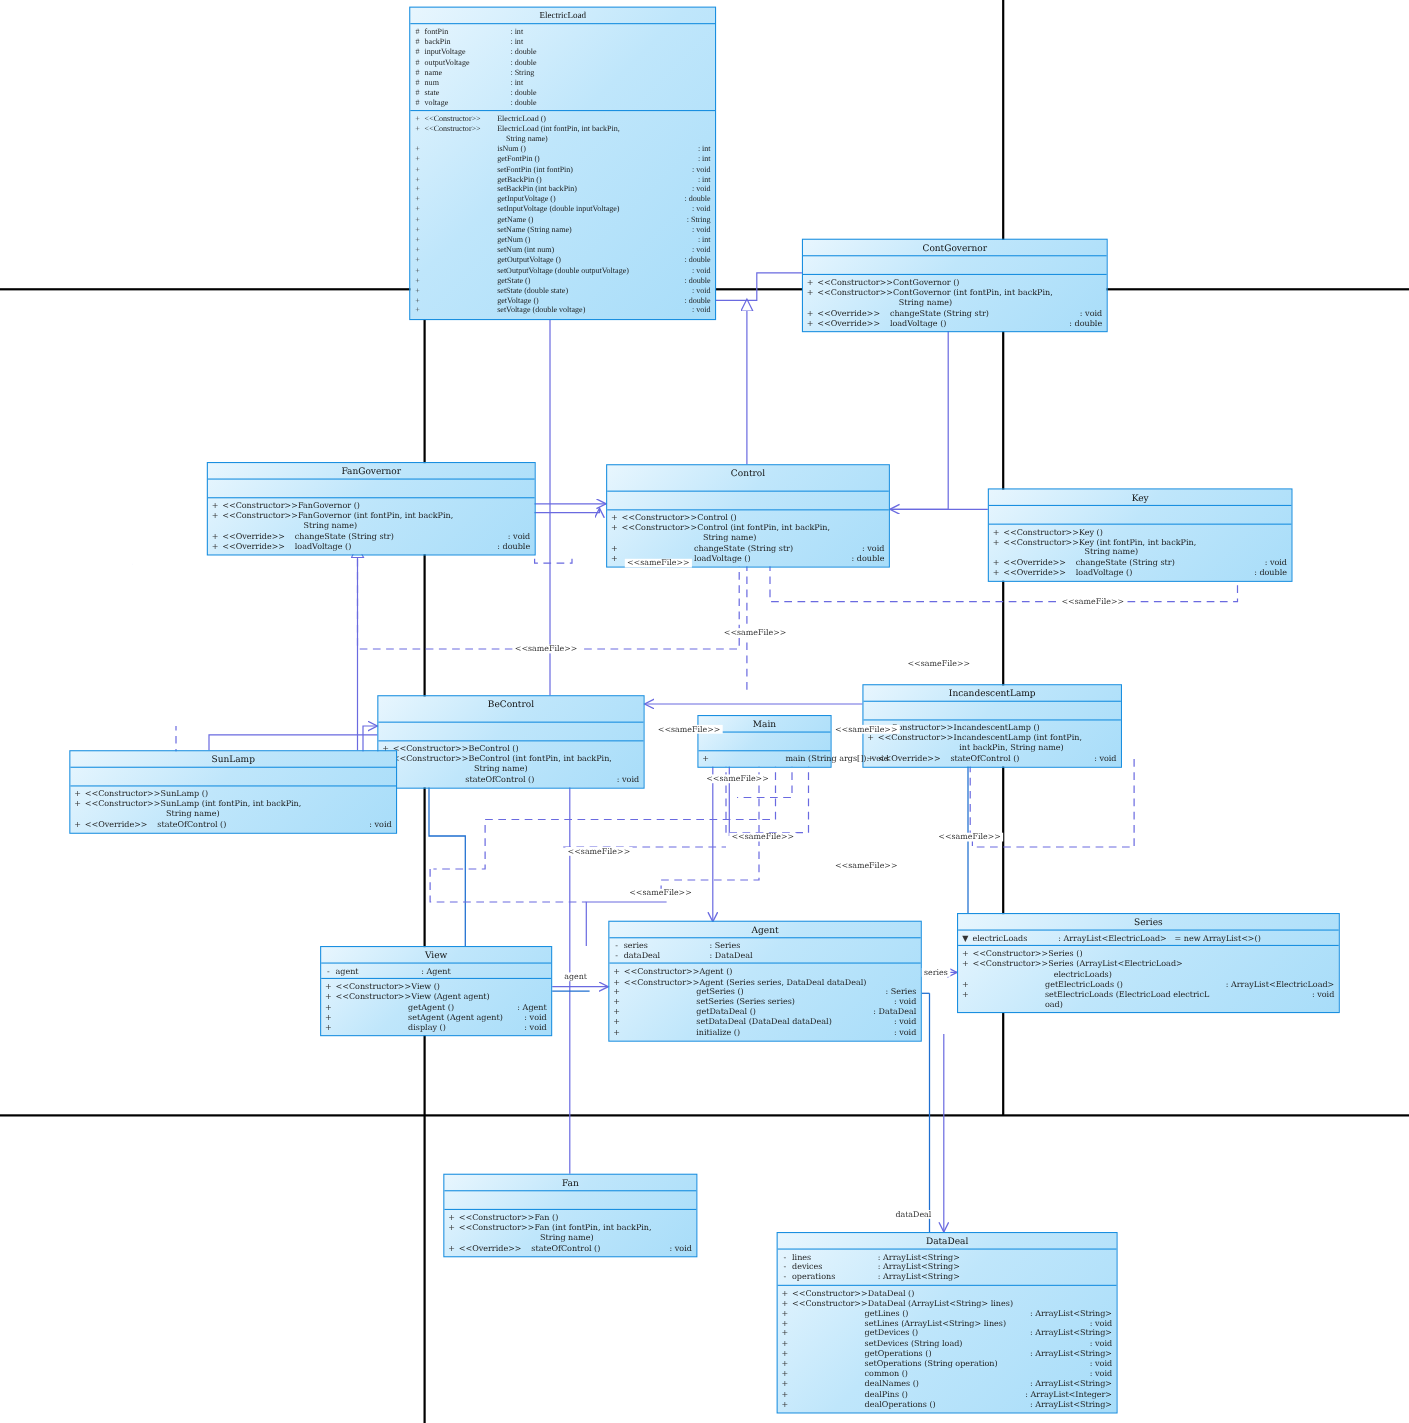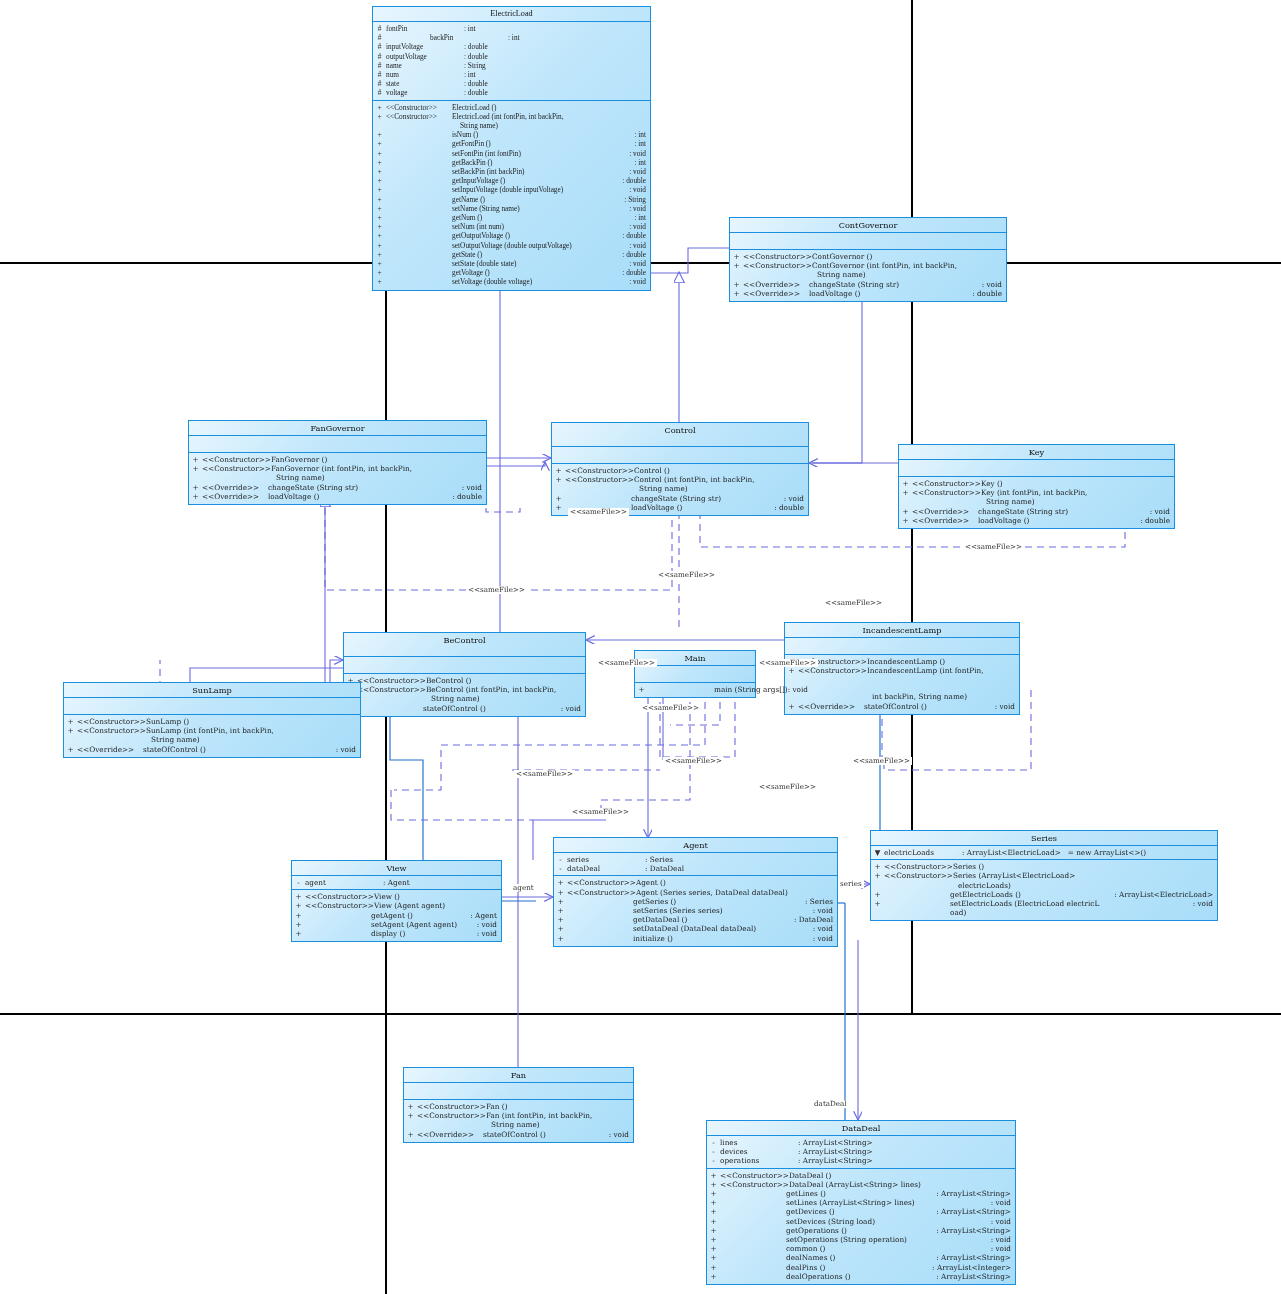--- a/index.html
+++ b/index.html
@@ -116,21 +116,21 @@
       <path d="M604,660 L634,660"></path>
       <path d="M761,662 L784,662"></path>
     </g>
   </svg>
 
   <div id="classes">
       <div class="cls" style="left: 372px; top: 6px; width: 279px; font-family: Liberation Serif, serif;">
         <div class="title">ElectricLoad</div>
         <div class="attrs">
           <div class="row"><span class="vis">#</span><span class="nm" style="flex: 0 0 78px;">fontPin</span><span class="ty">: int</span></div>
-          <div class="row"><span class="vis">#</span><span class="nm" style="flex: 0 0 78px; margin-left: 44px;">backPin</span><span class="ty">: int</span></div>
+          <div class="row"><span class="vis">#</span><span class="nm" style="flex: 0 0 78px;">backPin</span><span class="ty">: int</span></div>
           <div class="row"><span class="vis">#</span><span class="nm" style="flex: 0 0 78px;">inputVoltage</span><span class="ty">: double</span></div>
           <div class="row"><span class="vis">#</span><span class="nm" style="flex: 0 0 78px;">outputVoltage</span><span class="ty">: double</span></div>
           <div class="row"><span class="vis">#</span><span class="nm" style="flex: 0 0 78px;">name</span><span class="ty">: String</span></div>
           <div class="row"><span class="vis">#</span><span class="nm" style="flex: 0 0 78px;">num</span><span class="ty">: int</span></div>
           <div class="row"><span class="vis">#</span><span class="nm" style="flex: 0 0 78px;">state</span><span class="ty">: double</span></div>
           <div class="row"><span class="vis">#</span><span class="nm" style="flex: 0 0 78px;">voltage</span><span class="ty">: double</span></div>
         </div>
         <div class="ops">
           <div class="row"><span class="vis">+</span><span class="stereo">&lt;&lt;Constructor&gt;&gt;</span><span class="nm">ElectricLoad ()</span><span class="ty"></span></div>
           <div class="row"><span class="vis">+</span><span class="stereo">&lt;&lt;Constructor&gt;&gt;</span><span class="nm">ElectricLoad (int fontPin, int backPin,</span><span class="ty"></span></div>
@@ -197,21 +197,21 @@
           <div class="row"><span class="vis">+</span><span class="stereo">&lt;&lt;Override&gt;&gt;</span><span class="nm">changeState (String str)</span><span class="ty">: void</span></div>
           <div class="row"><span class="vis">+</span><span class="stereo">&lt;&lt;Override&gt;&gt;</span><span class="nm">loadVoltage ()</span><span class="ty">: double</span></div>
         </div>
       </div>
       <div class="cls" style="left: 784px; top: 622px; width: 236px;">
         <div class="title">IncandescentLamp</div>
         <div class="attrs" style="height: 12px;"></div>
         <div class="ops">
           <div class="row"><span class="vis">+</span><span class="stereo">&lt;&lt;Constructor&gt;&gt;</span><span class="nm">IncandescentLamp ()</span><span class="ty"></span></div>
           <div class="row"><span class="vis">+</span><span class="stereo">&lt;&lt;Constructor&gt;&gt;</span><span class="nm">IncandescentLamp (int fontPin,</span><span class="ty"></span></div>
-          <div class="row"><span class="vis"></span><span class="stereo"></span><span class="nm" style="padding-left: 8px; margin-top: 17px;">int backPin, String name)</span></div>
+          <div class="row"><span class="vis"></span><span class="stereo"></span><span class="nm" style="padding-left: 8px;">int backPin, String name)</span></div>
           <div class="row"><span class="vis">+</span><span class="stereo">&lt;&lt;Override&gt;&gt;</span><span class="nm">stateOfControl ()</span><span class="ty">: void</span></div>
         </div>
       </div>
       <div class="cls" style="left: 343px; top: 632px; width: 243px;">
         <div class="title two">BeControl</div>
         <div class="attrs" style="height: 12px;"></div>
         <div class="ops">
           <div class="row"><span class="vis">+</span><span class="stereo">&lt;&lt;Constructor&gt;&gt;</span><span class="nm">BeControl ()</span><span class="ty"></span></div>
           <div class="row"><span class="vis">+</span><span class="stereo">&lt;&lt;Constructor&gt;&gt;</span><span class="nm">BeControl (int fontPin, int backPin,</span><span class="ty"></span></div>
           <div class="row"><span class="vis"></span><span class="stereo"></span><span class="nm" style="padding-left: 8px;">String name)</span></div>

